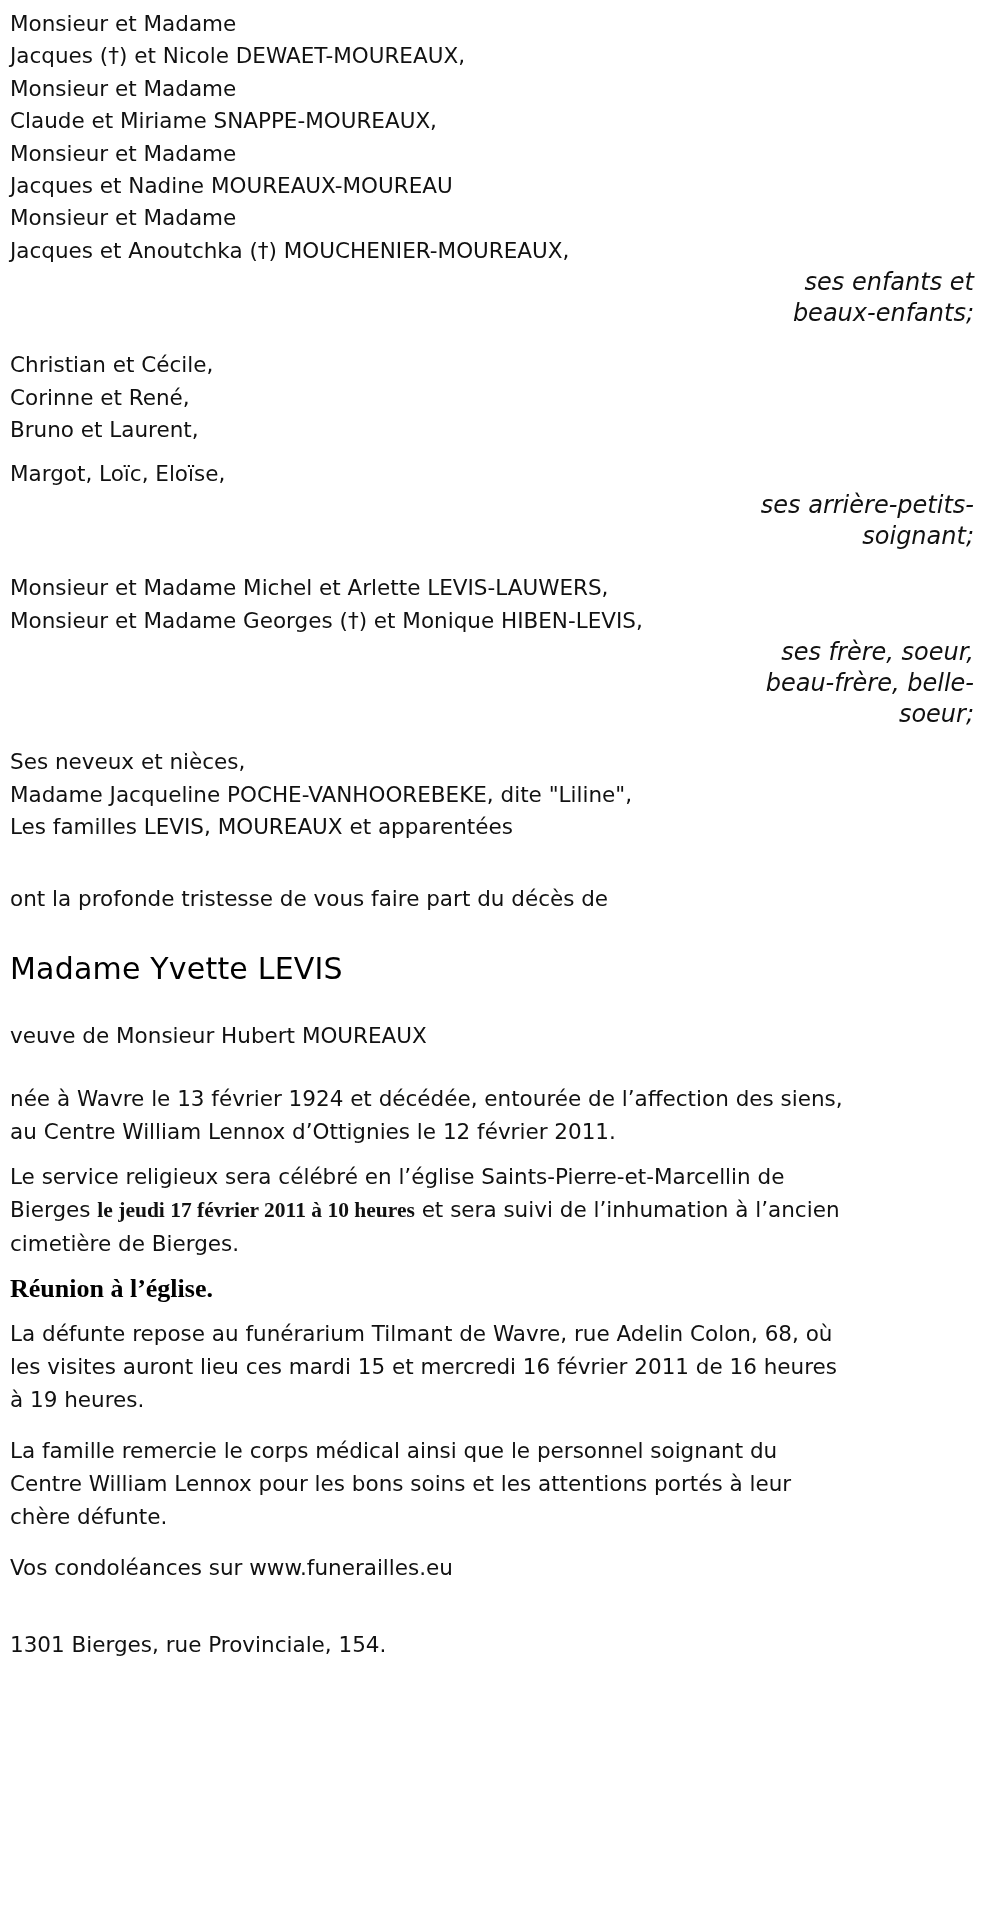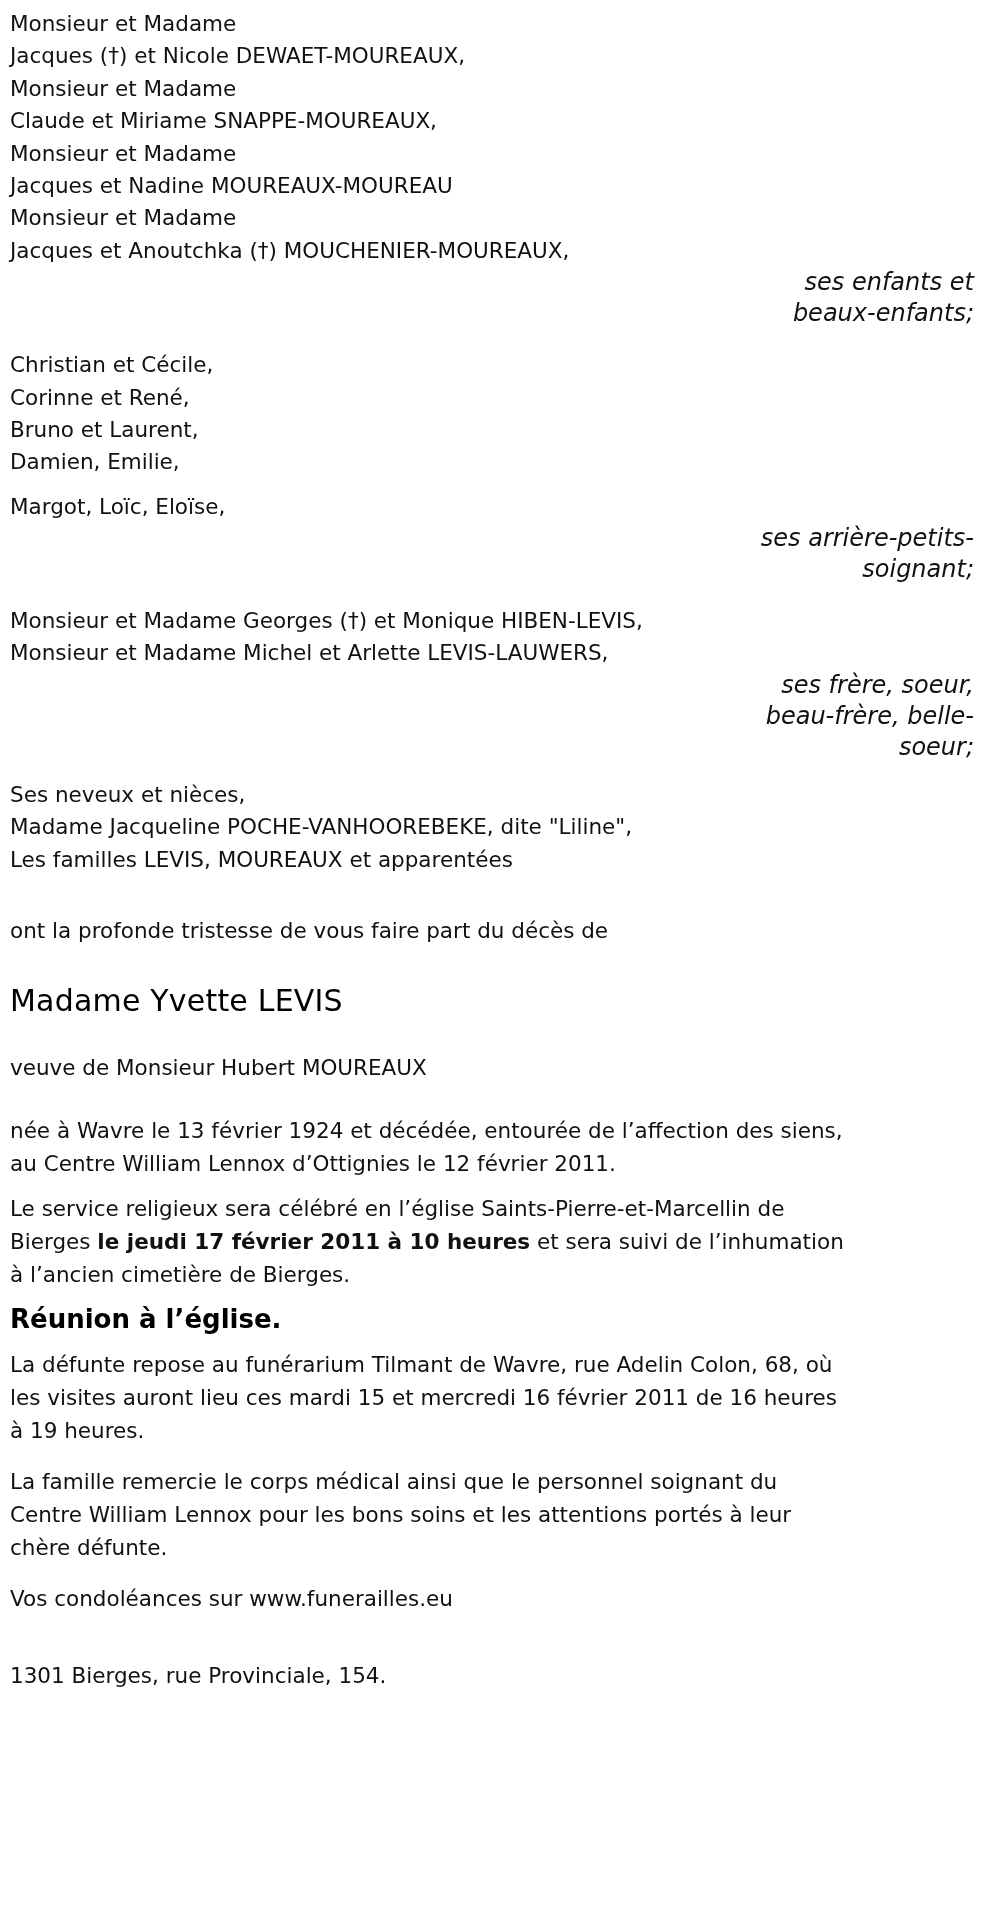--- a/index.html
+++ b/index.html
@@ -71,20 +71,21 @@
 
   .para {
     font-size: 21.5px;
     line-height: 33px;
     color: #111111;
     max-width: 835px;
     white-space: pre-wrap;
   }
   .para b, .bold-line {
     font-weight: bold;
+    font-family: Liberation Serif, serif;
   }
   .bold-line {
     font-size: 26px;
     line-height: 33px;
     color: #000000;
   }
 
   .arr-cap {
     width: 340px;
     margin-left: auto;
@@ -122,38 +123,37 @@
     <div class="caption cap-row">ses enfants et</div>
     <div class="caption cap-row">beaux-enfants;</div>
   </div>
 
   <div class="sp-20"></div>
 
   <div class="names-block">
     <div class="line">Christian et Cécile,</div>
     <div class="line">Corinne et René,</div>
     <div class="line">Bruno et Laurent,</div>
-    <div class="line">Damien, Emilie,</div>
   </div>
 
 
   <div class="sp-12"></div>
 
   <div class="line">Margot, Loïc, Eloïse,</div>
 
   <div class="cap-block arr-cap">
     <div class="caption cap-row">ses arrière-petits-</div>
     <div class="caption cap-row">soignant;</div>
   </div>
 
   <div class="sp-20"></div>
 
   <div class="names-block">
+    <div class="line">Monsieur et Madame Michel et Arlette LEVIS-LAUWERS,</div>
     <div class="line">Monsieur et Madame Georges (†) et Monique HIBEN-LEVIS,</div>
-    <div class="line">Monsieur et Madame Michel et Arlette LEVIS-LAUWERS,</div>
   </div>
 
   <div class="cap-block frere-cap">
     <div class="caption cap-row">ses frère, soeur,</div>
     <div class="caption cap-row">beau-frère, belle-</div>
     <div class="caption cap-row">soeur;</div>
   </div>
 
   <div class="sp-16"></div>
 

